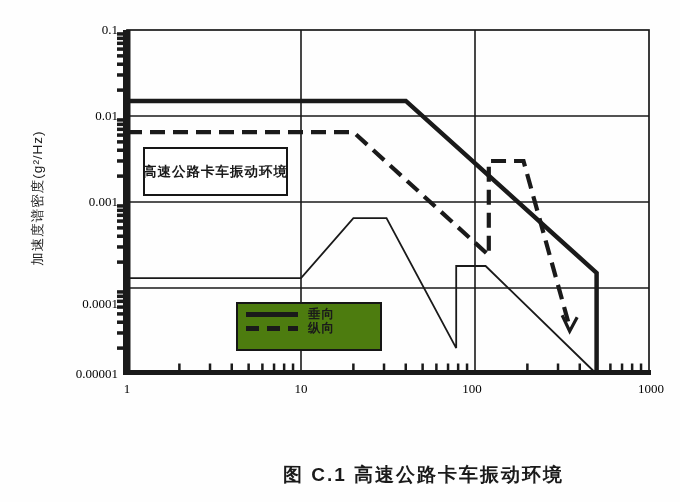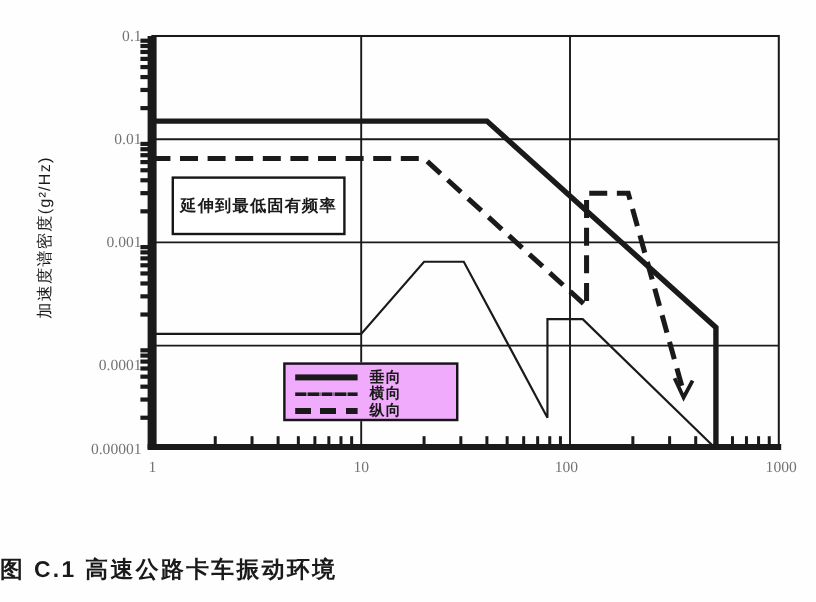--- a/index.html
+++ b/index.html
@@ -1,40 +1,40 @@
 <!DOCTYPE html>
 <html><head>
 <meta charset="utf-8">
 <style>
   html,body{margin:0;padding:0;background:#ffffff;}
   .page{position:relative;width:680px;height:502px;background:#fefefe;overflow:hidden;
         font-family:"Liberation Sans",sans-serif;color:#1a1a1a;}
   .chart{position:absolute;inset:0;}
   svg{position:absolute;left:0;top:0;}
-  .tick{position:absolute;font-family:"Liberation Serif",serif;font-size:13px;color:#737373;}
+  .tick{position:absolute;font-family:"Liberation Serif",serif;font-size:13px;color:#000000;}
   .ytick{width:58px;text-align:right;left:60px;}
   .xtick{width:64px;text-align:center;top:381px;}
   .ylabel{position:absolute;left:38px;top:198px;width:230px;height:18px;
           transform:translate(-50%,-50%) rotate(-90deg);text-align:center;
           font-size:13.5px;letter-spacing:1px;white-space:nowrap;}
   .xlabel{position:absolute;left:311px;top:417px;width:130px;text-align:center;font-size:14px;}
   .notebox{position:absolute;background:#fff;border:2px solid #161616;
            display:flex;align-items:center;justify-content:center;
            font-size:13.5px;font-weight:600;letter-spacing:1px;white-space:nowrap;}
   .note1{left:207px;top:38px;width:361px;height:23px;}
   .note2{left:143px;top:147px;width:141px;height:45px;}
   .legend{position:absolute;left:236px;top:302px;width:134px;height:42px;
-          background:#f0abfc;border:2.5px solid #161616;padding:3px 0 0 8px;}
+          background:#4d7c0f;border:2.5px solid #161616;padding:3px 0 0 8px;}
   .lrow{display:flex;align-items:center;height:13px;margin-top:1px;}
   .sw{width:52px;margin-right:10px;flex:0 0 52px;}
   .sw-thick{height:4.5px;background:#1a1a1a;}
   .sw-thin{height:2.5px;background:repeating-linear-gradient(90deg,#1a1a1a 0 9px,rgba(26,26,26,.45) 9px 11px);}
   .sw-dash{height:4.5px;background:repeating-linear-gradient(90deg,#1a1a1a 0 13px,transparent 13px 21px);}
   .lrow span.lbl{font-size:12.5px;font-weight:600;letter-spacing:1px;}
-  .caption{position:absolute;left:0;top:462px;width:564px;text-align:left;
+  .caption{position:absolute;left:0;top:462px;width:564px;text-align:right;
            font-size:19px;font-weight:bold;letter-spacing:2px;}
 </style>
 </head>
 <body>
 
 <div class="page">
   <div class="chart">
 
     <svg id="plot" width="680" height="502" viewBox="0 0 680 502">
         <line x1="301" y1="30" x2="301" y2="374" stroke="#1a1a1a" stroke-width="1.6"></line>
@@ -115,31 +115,27 @@
     <div class="tick ytick" style="top:296px">0.0001</div>
     <div class="tick ytick" style="top:366px">0.00001</div>
 
     <div class="tick xtick" style="left:95px">1</div>
     <div class="tick xtick" style="left:269px">10</div>
     <div class="tick xtick" style="left:440px">100</div>
     <div class="tick xtick" style="left:619px">1000</div>
 
 
     <div class="notebox note2">
-      <span>延伸到最低固有频率</span>
+      <span>高速公路卡车振动环境</span>
     </div>
 
     <div class="legend">
       <div class="lrow">
         <span class="sw sw-thick"></span>
         <span class="lbl">垂向</span>
-      </div>
-      <div class="lrow">
-        <span class="sw sw-thin"></span>
-        <span class="lbl">横向</span>
       </div>
       <div class="lrow">
         <span class="sw sw-dash"></span>
         <span class="lbl">纵向</span>
       </div>
     </div>
 
     <div class="caption">图 C.1  高速公路卡车振动环境</div>
   </div>
 </div>

